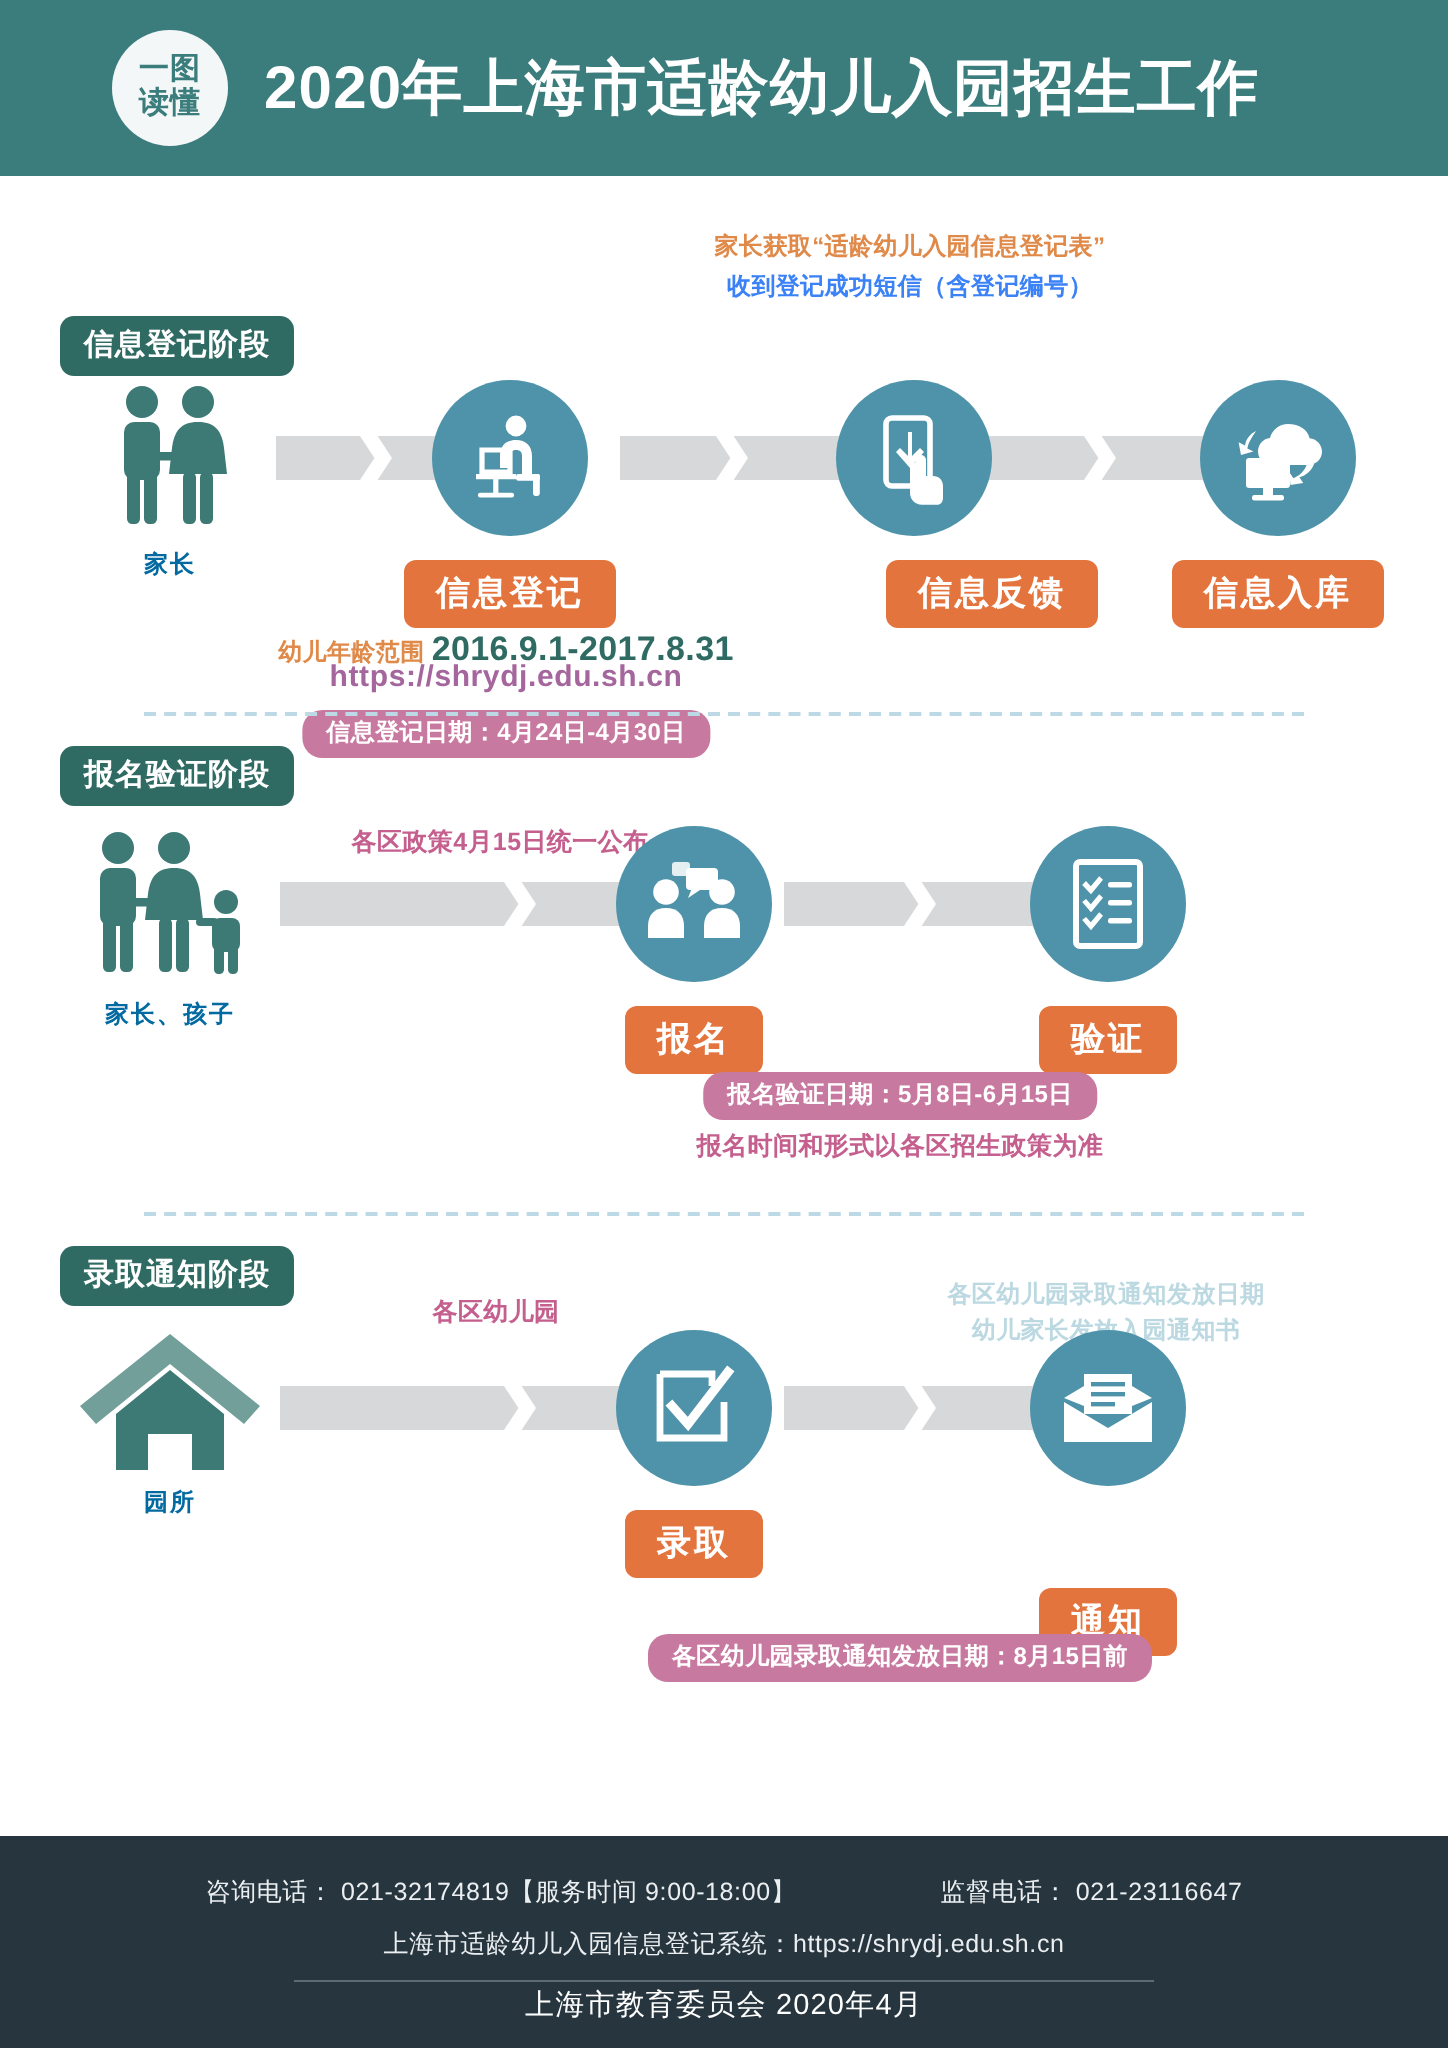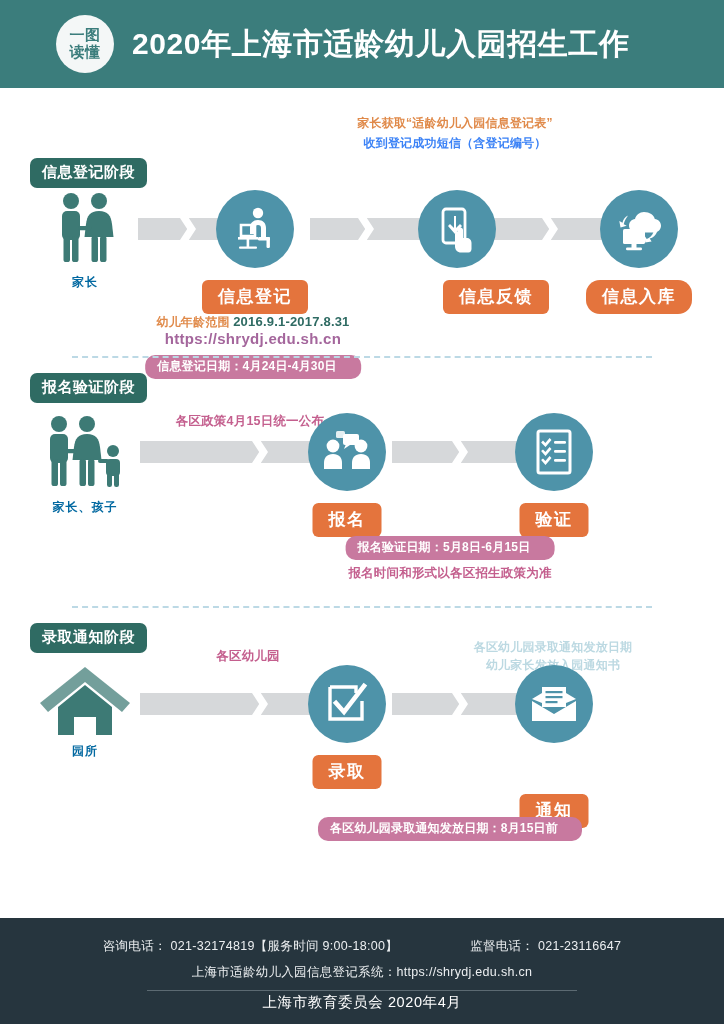--- a/index.html
+++ b/index.html
@@ -174,21 +174,21 @@
     white-space: nowrap;
     transform: translateX(-50%);
   }
 
   .date-pill {
     position: absolute;
     background: #c8799f;
     color: #ffffff;
     font-size: 12px;
     font-weight: bold;
-    padding: 3px 24px 4px 12px;
+    padding: 3px 12px 4px 12px;
     border-radius: 10px;
     white-space: nowrap;
     transform: translateX(-50%);
     letter-spacing: 0.2px;
   }
 
   .divider {
     position: absolute;
     left: 72px;
     width: 580px;
@@ -320,25 +320,25 @@
           <g fill="#ffffff">
             <path d="M31 6c-4.4 0-8 3-9 7-3.4.3-6 3.2-6 6.7 0 3.7 3 6.8 6.8 6.8h18.5c3.8 0 6.7-3 6.7-6.7 0-3.5-2.7-6.4-6.2-6.7C41 8.9 36.6 6 31 6z"></path>
             <rect x="10" y="23" width="22" height="15" rx="1.6"></rect>
             <rect x="18.5" y="38" width="5" height="4"></rect>
             <rect x="13" y="41.5" width="16" height="2.8" rx="1.2"></rect>
             <path d="M15 9.5c-3 1.5-5 4-5.5 7.2l-3.2-1.6 1.2 6.4 6.2-1.8-3-1.5c.6-3.6 3-6.5 4.3-8.7z"></path>
             <path d="M44 26c-1.2 3.4-4 5.8-7.3 6.6l1.9 2.9-6.4 1-.5-6.4 2 3c2.8-1 5.6-3.6 6.8-7.1z"></path>
           </g>
         </svg>
       </div>
-      <div class="node-btn" style="left:639px; top:172px;border-radius:14px;">信息入库</div>
+      <div class="node-btn" style="left:639px; top:172px;">信息入库</div>
 
       <div class="ann center" style="left:253px; top:203px;">
         <span class="c-orange">幼儿年龄范围</span>
-        <span class="c-dteal" style="font-size:13px;">2016.9.1-2017.8.31</span>
+        <span class="c-dteal" style="font-size:17px;">2016.9.1-2017.8.31</span>
       </div>
       <div class="url-text" style="left:253px; top:222px;">https://shrydj.edu.sh.cn</div>
       <div class="date-pill" style="left:253px; top:247px;">信息登记日期：4月24日-4月30日</div>
     </div>
 
     <div class="divider div1"></div>
 
     <div class="section sec2">
 
       <div class="stage-pill" style="top:0px;">报名验证阶段</div>

